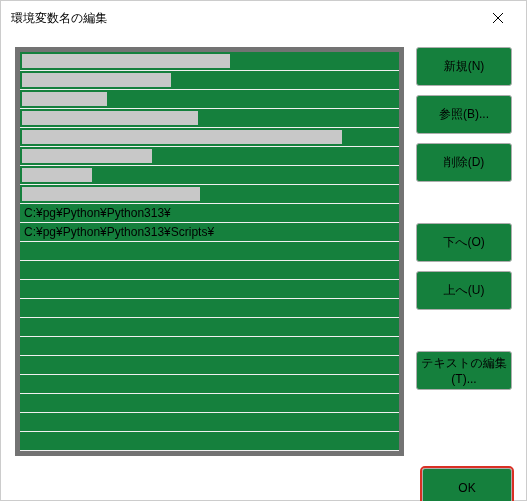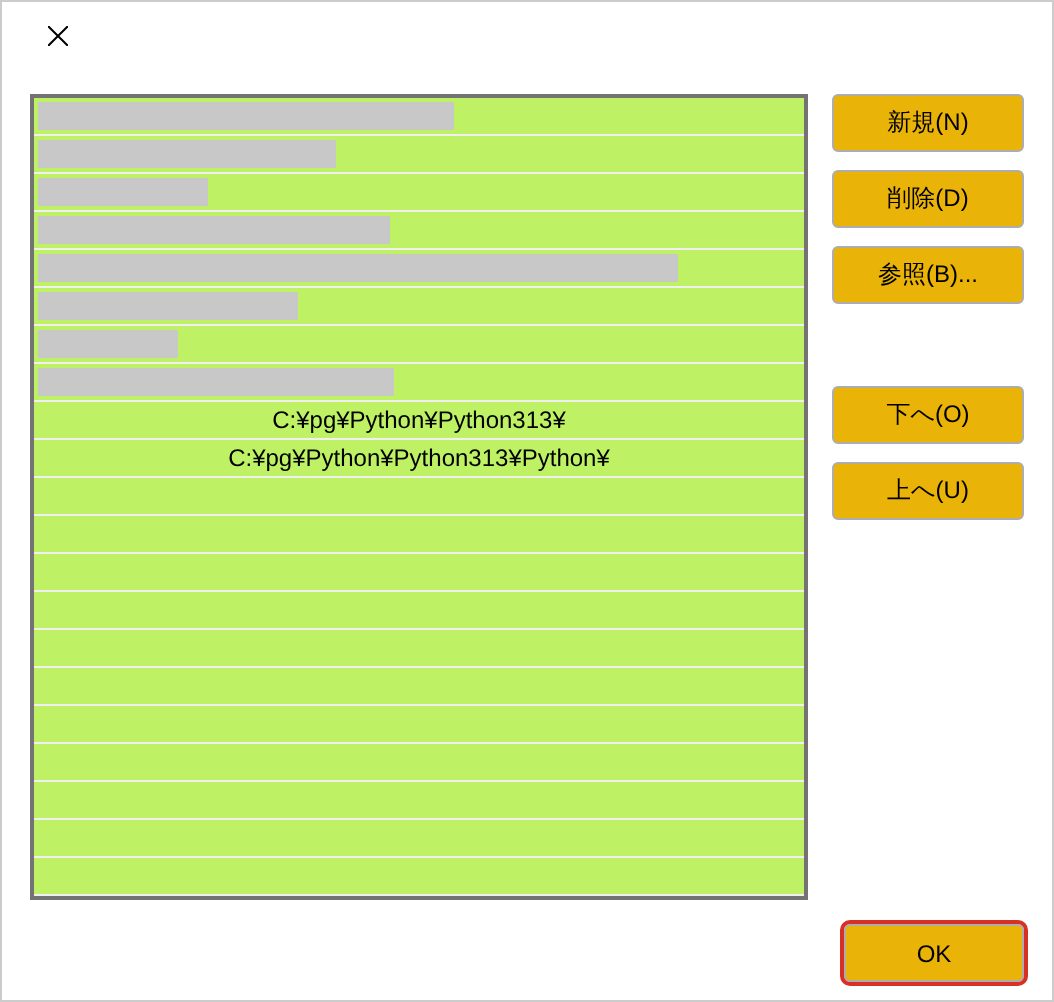--- a/index.html
+++ b/index.html
@@ -40,24 +40,23 @@
     }
     .titlebar .close svg { width: 10px; height: 10px; }
     .content {
       flex: 1;
       display: flex;
       padding: 14px 14px 0 14px;
       gap: 12px;
     }
     .listbox {
       flex: 1;
-      border: 2px solid #737373;
-      background: #bef264;
+      border: 5px solid #737373;
+      background: #15803d;
       overflow: hidden;
-      text-align: center;
     }
     .listitem {
       height: 19px;
       line-height: 19px;
       padding: 0 4px;
       color: #000;
       white-space: nowrap;
       overflow: hidden;
       border-bottom: 1px solid #f0f0f0;
     }
@@ -70,22 +69,22 @@
       margin: 2px 0 1px 2px;
     }
     .sidebtns {
       width: 96px;
       display: flex;
       flex-direction: column;
       gap: 9px;
     }
     .btn {
       width: 96px;
-      height: 29px;
-      background: #eab308;
+      height: 39px;
+      background: #15803d;
       border: 1px solid #adadad;
       border-radius: 3px;
       font-family: inherit;
       font-size: 12px;
       cursor: pointer;
       color: #000;
     }
     .spacer { height: 23px; }
     .footer {
       display: flex;
@@ -97,20 +96,21 @@
     .ok-highlight {
       outline: 2px solid #d93025;
       outline-offset: 0;
     }
   </style>
 </head>
 <body>
 
 <div class="dialog">
   <div class="titlebar">
+    <span class="title">環境変数名の編集</span>
     <div class="close">
       <svg viewBox="0 0 10 10">
           <line x1="0" y1="0" x2="10" y2="10" stroke="#000" stroke-width="1"></line>
           <line x1="10" y1="0" x2="0" y2="10" stroke="#000" stroke-width="1"></line>
         </svg>
     </div>
   </div>
 
   <div class="content">
     <div class="listbox" id="listbox">
@@ -132,40 +132,41 @@
         <div class="listitem redacted">
           <div class="redacted-bar" style="width: 130px;"></div>
         </div>
         <div class="listitem redacted">
           <div class="redacted-bar" style="width: 70px;"></div>
         </div>
         <div class="listitem redacted">
           <div class="redacted-bar" style="width: 178px;"></div>
         </div>
         <div class="listitem">C:¥pg¥Python¥Python313¥</div>
-        <div class="listitem">C:¥pg¥Python¥Python313¥Python¥</div>
+        <div class="listitem">C:¥pg¥Python¥Python313¥Scripts¥</div>
         <div class="listitem"></div>
         <div class="listitem"></div>
         <div class="listitem"></div>
         <div class="listitem"></div>
         <div class="listitem"></div>
         <div class="listitem"></div>
         <div class="listitem"></div>
         <div class="listitem"></div>
         <div class="listitem"></div>
         <div class="listitem"></div>
         <div class="listitem"></div>
       </div>
     <div class="sidebtns">
       <button class="btn">新規(N)</button>
+      <button class="btn">参照(B)...</button>
       <button class="btn">削除(D)</button>
-      <button class="btn">参照(B)...</button>
       <div class="spacer"></div>
       <button class="btn">下へ(O)</button>
       <button class="btn">上へ(U)</button>
       <div class="spacer"></div>
+      <button class="btn">テキストの編集(T)...</button>
     </div>
   </div>
 
   <div class="footer">
     <button class="btn ok-highlight">OK</button>
   </div>
 </div>
 
 </body></html>

